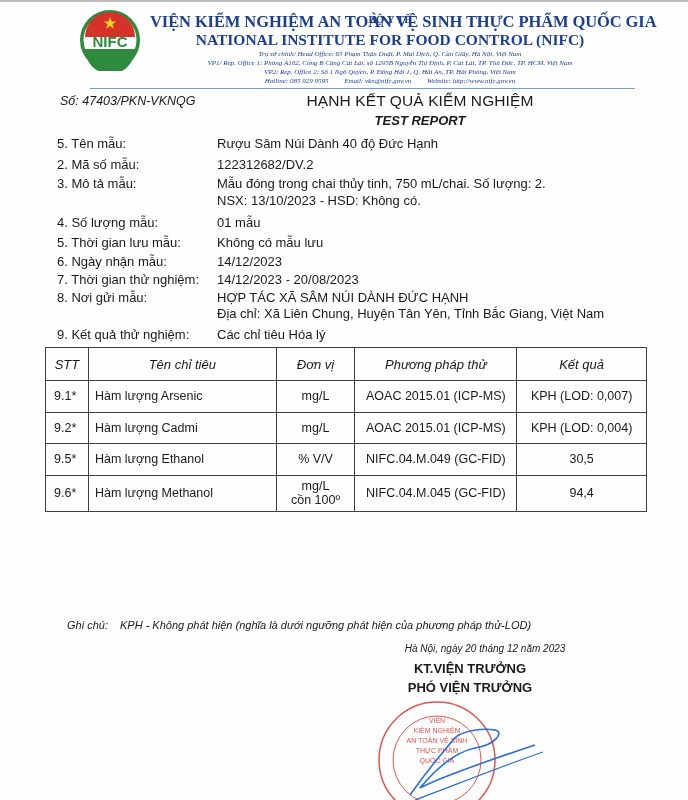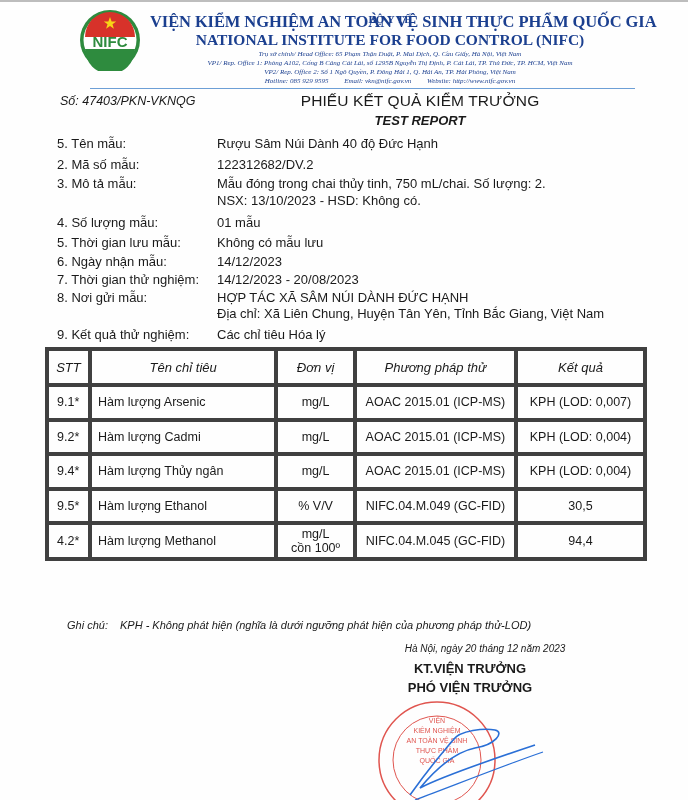--- a/index.html
+++ b/index.html
@@ -20,21 +20,21 @@
   .docno { position:absolute; left:60px; top:94px; font-size:12.5px; font-style:italic; }
   .title { position:absolute; left:250px; width:340px; text-align:center; top:92px; font-size:15.5px; font-weight:normal; letter-spacing:0.1px; }
   .subtitle { position:absolute; left:250px; width:340px; text-align:center; top:113px; font-size:13px; font-weight:bold; font-style:italic; }
   .info { position:absolute; left:57px; font-size:13px; line-height:15px; }
   .info .lbl { position:absolute; left:0; white-space:nowrap; }
   .info .val { position:absolute; left:160px; white-space:nowrap; }
   table.results {
     position:absolute; left:45px; top:347px; width:602px; border-collapse:collapse;
     font-size:12.5px;
   }
-  table.results td, table.results th { border:4px solid #404040; padding:0 6px; height:30.5px; }
+  table.results td, table.results th { border:1px solid #404040; padding:0 6px; height:30.5px; }
   table.results th { font-style:italic; font-weight:normal; text-align:center; height:32px; font-size:13px; }
   table.results td.stt { text-align:left; padding-left:8px; }
   table.results td.name { text-align:left; }
   table.results td.c { text-align:center; }
   .unit2 { line-height:14px; display:inline-block; }
   .note { position:absolute; left:67px; top:619px; font-size:11px; font-style:italic; white-space:nowrap; }
   .note .k { margin-left:12px; }
   .sign { position:absolute; left:330px; width:290px; text-align:center; }
   .sign.date { top:643px; font-size:10px; font-style:italic; left:340px; }
   .sign.t1 { top:661px; font-size:13px; font-weight:bold; left:325px; }
@@ -62,21 +62,21 @@
 <div class="hdr small s2">VP1/ Rep. Office 1: Phòng A102, Cổng B Cảng Cát Lái, số 1295B Nguyễn Thị Định, P. Cát Lái, TP. Thủ Đức, TP. HCM, Việt Nam</div>
 <div class="hdr small s3">VP2/ Rep. Office 2: Số 1 Ngô Quyền, P. Đông Hải 1, Q. Hải An, TP. Hải Phòng, Việt Nam</div>
 <div class="hdr small s4">
   <span>Hotline: 085 929 9595</span>
   <span>Email: vkn@nifc.gov.vn</span>
   <span>Website: http://www.nifc.gov.vn</span>
 </div>
 <div class="blueline"></div>
 
 <div class="docno">Số: 47403/PKN-VKNQG</div>
-<div class="title">PHIẾU KẾT QUẢ KIỂM TRƯỞNG</div>
+<div class="title">HẠNH KẾT QUẢ KIỂM NGHIỆM</div>
 <div class="subtitle">TEST REPORT</div>
 
 <div class="info" style="top:136px">
   <span class="lbl">5. Tên mẫu:</span>
   <span class="val">Rượu Sâm Núi Dành 40 độ Đức Hạnh</span>
 </div>
 <div class="info" style="top:157px">
   <span class="lbl">2. Mã số mẫu:</span>
   <span class="val">122312682/DV.2</span>
 </div>
@@ -137,35 +137,28 @@
       <td class="c">KPH (LOD: 0,007)</td>
     </tr>
     <tr>
       <td class="stt">9.2*</td>
       <td class="name">Hàm lượng Cadmi</td>
       <td class="c">mg/L</td>
       <td class="c">AOAC 2015.01 (ICP-MS)</td>
       <td class="c">KPH (LOD: 0,004)</td>
     </tr>
     <tr>
-      <td class="stt">9.4*</td>
-      <td class="name">Hàm lượng Thủy ngân</td>
-      <td class="c">mg/L</td>
-      <td class="c">AOAC 2015.01 (ICP-MS)</td>
-      <td class="c">KPH (LOD: 0,004)</td>
-    </tr>
-    <tr>
       <td class="stt">9.5*</td>
       <td class="name">Hàm lượng Ethanol</td>
       <td class="c">% V/V</td>
       <td class="c">NIFC.04.M.049 (GC-FID)</td>
       <td class="c">30,5</td>
     </tr>
     <tr style="height:36px">
-      <td class="stt">4.2*</td>
+      <td class="stt">9.6*</td>
       <td class="name">Hàm lượng Methanol</td>
       <td class="c">
         <span class="unit2">mg/L</span><br>
         <span class="unit2">cồn 100º</span>
       </td>
       <td class="c">NIFC.04.M.045 (GC-FID)</td>
       <td class="c">94,4</td>
     </tr>
   </tbody>
 </table>

